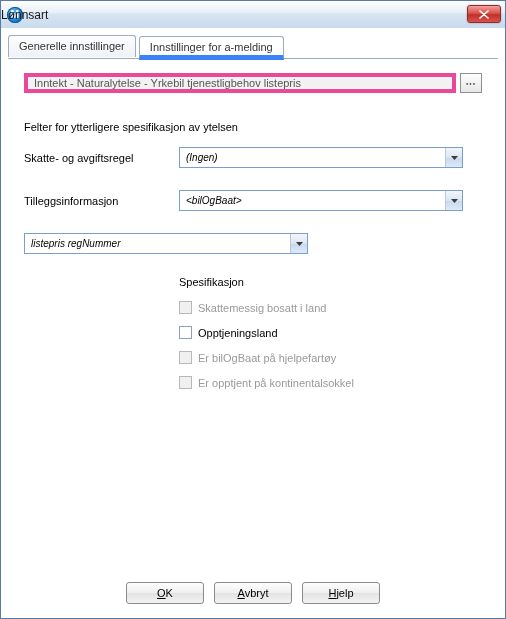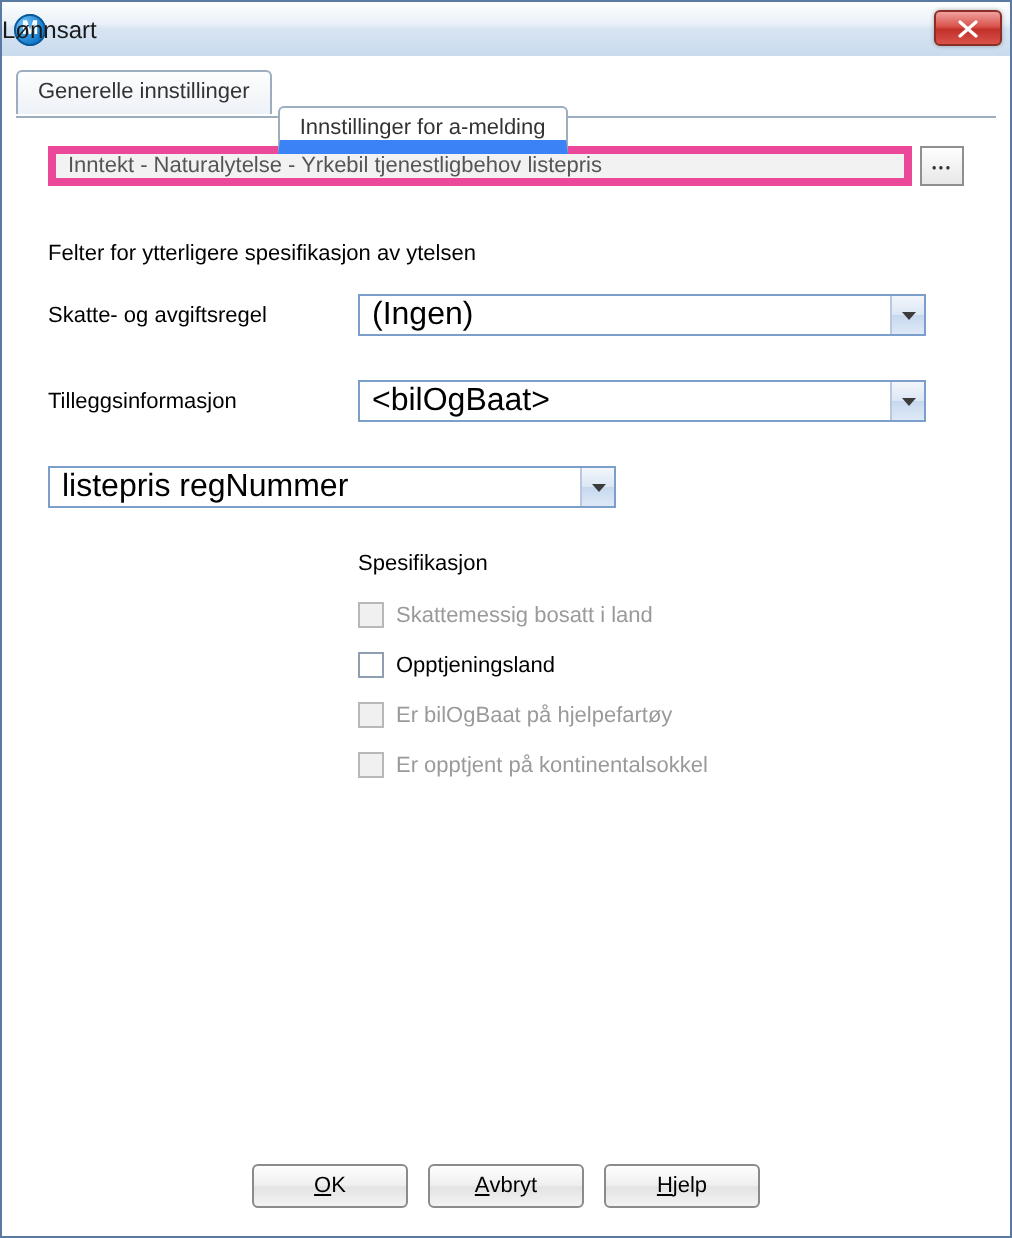--- a/index.html
+++ b/index.html
@@ -83,23 +83,23 @@
     border-radius: 3px 3px 0 0;
     background: linear-gradient(to bottom, #fdfdfd, #eef2f7);
     color: #333;
     margin-right: 0px;
     top: 0;
     cursor: default;
   }
   .tab.active {
     background: #fff;
     height: 24px;
-    top: 18px;
+    top: 1px;
     z-index: 2;
-    border-bottom: 7px solid #3b82f6;
+    border-bottom: 5px solid #3b82f6;
     margin-bottom: -1px;
   }
 
   .tabpanel {
     margin: 0 7px 7px 7px;
     padding: 14px 16px 10px 16px;
   }
 
   .section-label {
     margin-bottom: 4px;
@@ -156,23 +156,24 @@
     position: relative;
     height: 21px;
     border: 1px solid #7b9ecb;
     background: #fff;
     display: flex;
     align-items: center;
   }
   .combo .combo-text {
     flex: 1;
     padding: 0 6px;
-    font-size: 16px;
+    font-size: 10px;
     white-space: nowrap;
     overflow: hidden;
+    font-style: italic;
   }
   .combo .combo-btn {
     width: 17px; height: 19px;
     border-left: 1px solid #b7c8df;
     background: linear-gradient(to bottom, #f3f6fb, #dbe6f4 50%, #c7d8ee 51%, #dee9f7);
     display: flex; align-items: center; justify-content: center;
   }
   .combo .combo-btn svg { display: block; }
 
   .spec-block {

